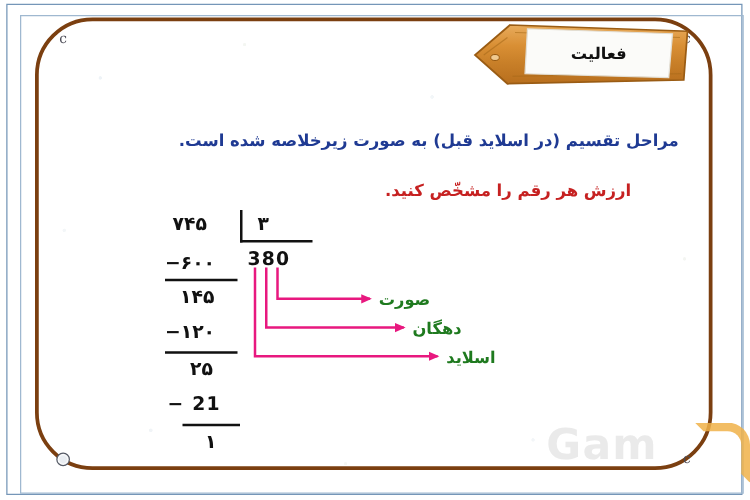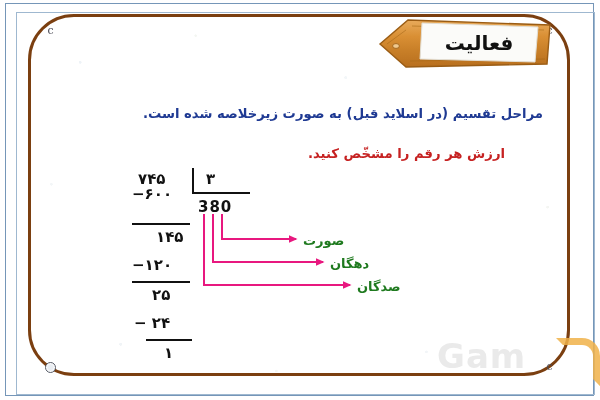--- a/index.html
+++ b/index.html
@@ -141,21 +141,21 @@
     position: absolute;
     left: 0;
     top: 0;
     width: 176px;
     height: 52px;
     display: flex;
     align-items: center;
     justify-content: center;
     padding-left: 26px;
     box-sizing: border-box;
-    font-size: 20px;
+    font-size: 13px;
     font-weight: bold;
     color: #111111;
     direction: rtl;
     letter-spacing: 0.5px;
   }
 
   
   .text-line {
     position: absolute;
     direction: rtl;
@@ -200,22 +200,22 @@
   .vrule {
     position: absolute;
     background: #111111;
     width: 2px;
   }
 
   
   .dividend   { left: 8px;  top: 2px;  }
   .divisor    { left: 76px; top: 2px;  }
   .quotient   { left: 68px; top: 30px; }
-  .sub1       { left: 2px;  top: 17px; }
-  .rem1       { left: 14px; top: 60px; margin-left: 12px; }
+  .sub1       { left: 2px;  top: 33px; }
+  .rem1       { left: 14px; top: 60px; }
   .sub2       { left: 2px;  top: 88px; }
   .rem2       { left: 22px; top: 118px;}
   .sub3       { left: 4px;  top: 146px;}
   .rem3       { left: 34px; top: 176px;}
 
   .bracket-v  { left: 62px; top: 0px;  height: 26px; }
   .bracket-h  { left: 62px; top: 24px; width: 58px;  }
   .rule1      { left: 2px;  top: 55px; width: 58px;  }
   .rule2      { left: 2px;  top: 113px;width: 58px;  }
   .rule3      { left: 16px; top: 171px;width: 46px;  }
@@ -300,36 +300,36 @@
     <div class="rule bracket-h"></div>
 
     <div class="num sub1">−۶۰۰</div>
     <div class="rule rule1"></div>
     <div class="num rem1">۱۴۵</div>
 
     <div class="num sub2">−۱۲۰</div>
     <div class="rule rule2"></div>
     <div class="num rem2">۲۵</div>
 
-    <div class="num sub3">− ۲۴</div>
+    <div class="num sub3">− 21</div>
     <div class="rule rule3"></div>
     <div class="num rem3">۱</div>
   </div>
 
   <svg class="connectors" viewBox="0 0 600 400">
     <defs>
       <marker id="ah" markerWidth="9" markerHeight="9" refX="7" refY="4.5" orient="auto" markerUnits="userSpaceOnUse">
         <path d="M0,0.8 L8.5,4.5 L0,8.2 Z" fill="#e8187f"></path>
       </marker>
     </defs>
 
     <path d="M222,214 L222,239 L296,239" fill="none" stroke="#e8187f" stroke-width="2" marker-end="url(#ah)"></path>
 
     <path d="M213,214 L213,262 L323,262" fill="none" stroke="#e8187f" stroke-width="2" marker-end="url(#ah)"></path>
 
     <path d="M204,214 L204,285 L350,285" fill="none" stroke="#e8187f" stroke-width="2" marker-end="url(#ah)"></path>
   </svg>
 
   <div class="pv-label pv-ones">صورت</div>
   <div class="pv-label pv-tens">دهگان</div>
-  <div class="pv-label pv-hundreds">صدگان</div>
+  <div class="pv-label pv-hundreds">اسلاید</div>
 
 </div>
 
 </body></html>

